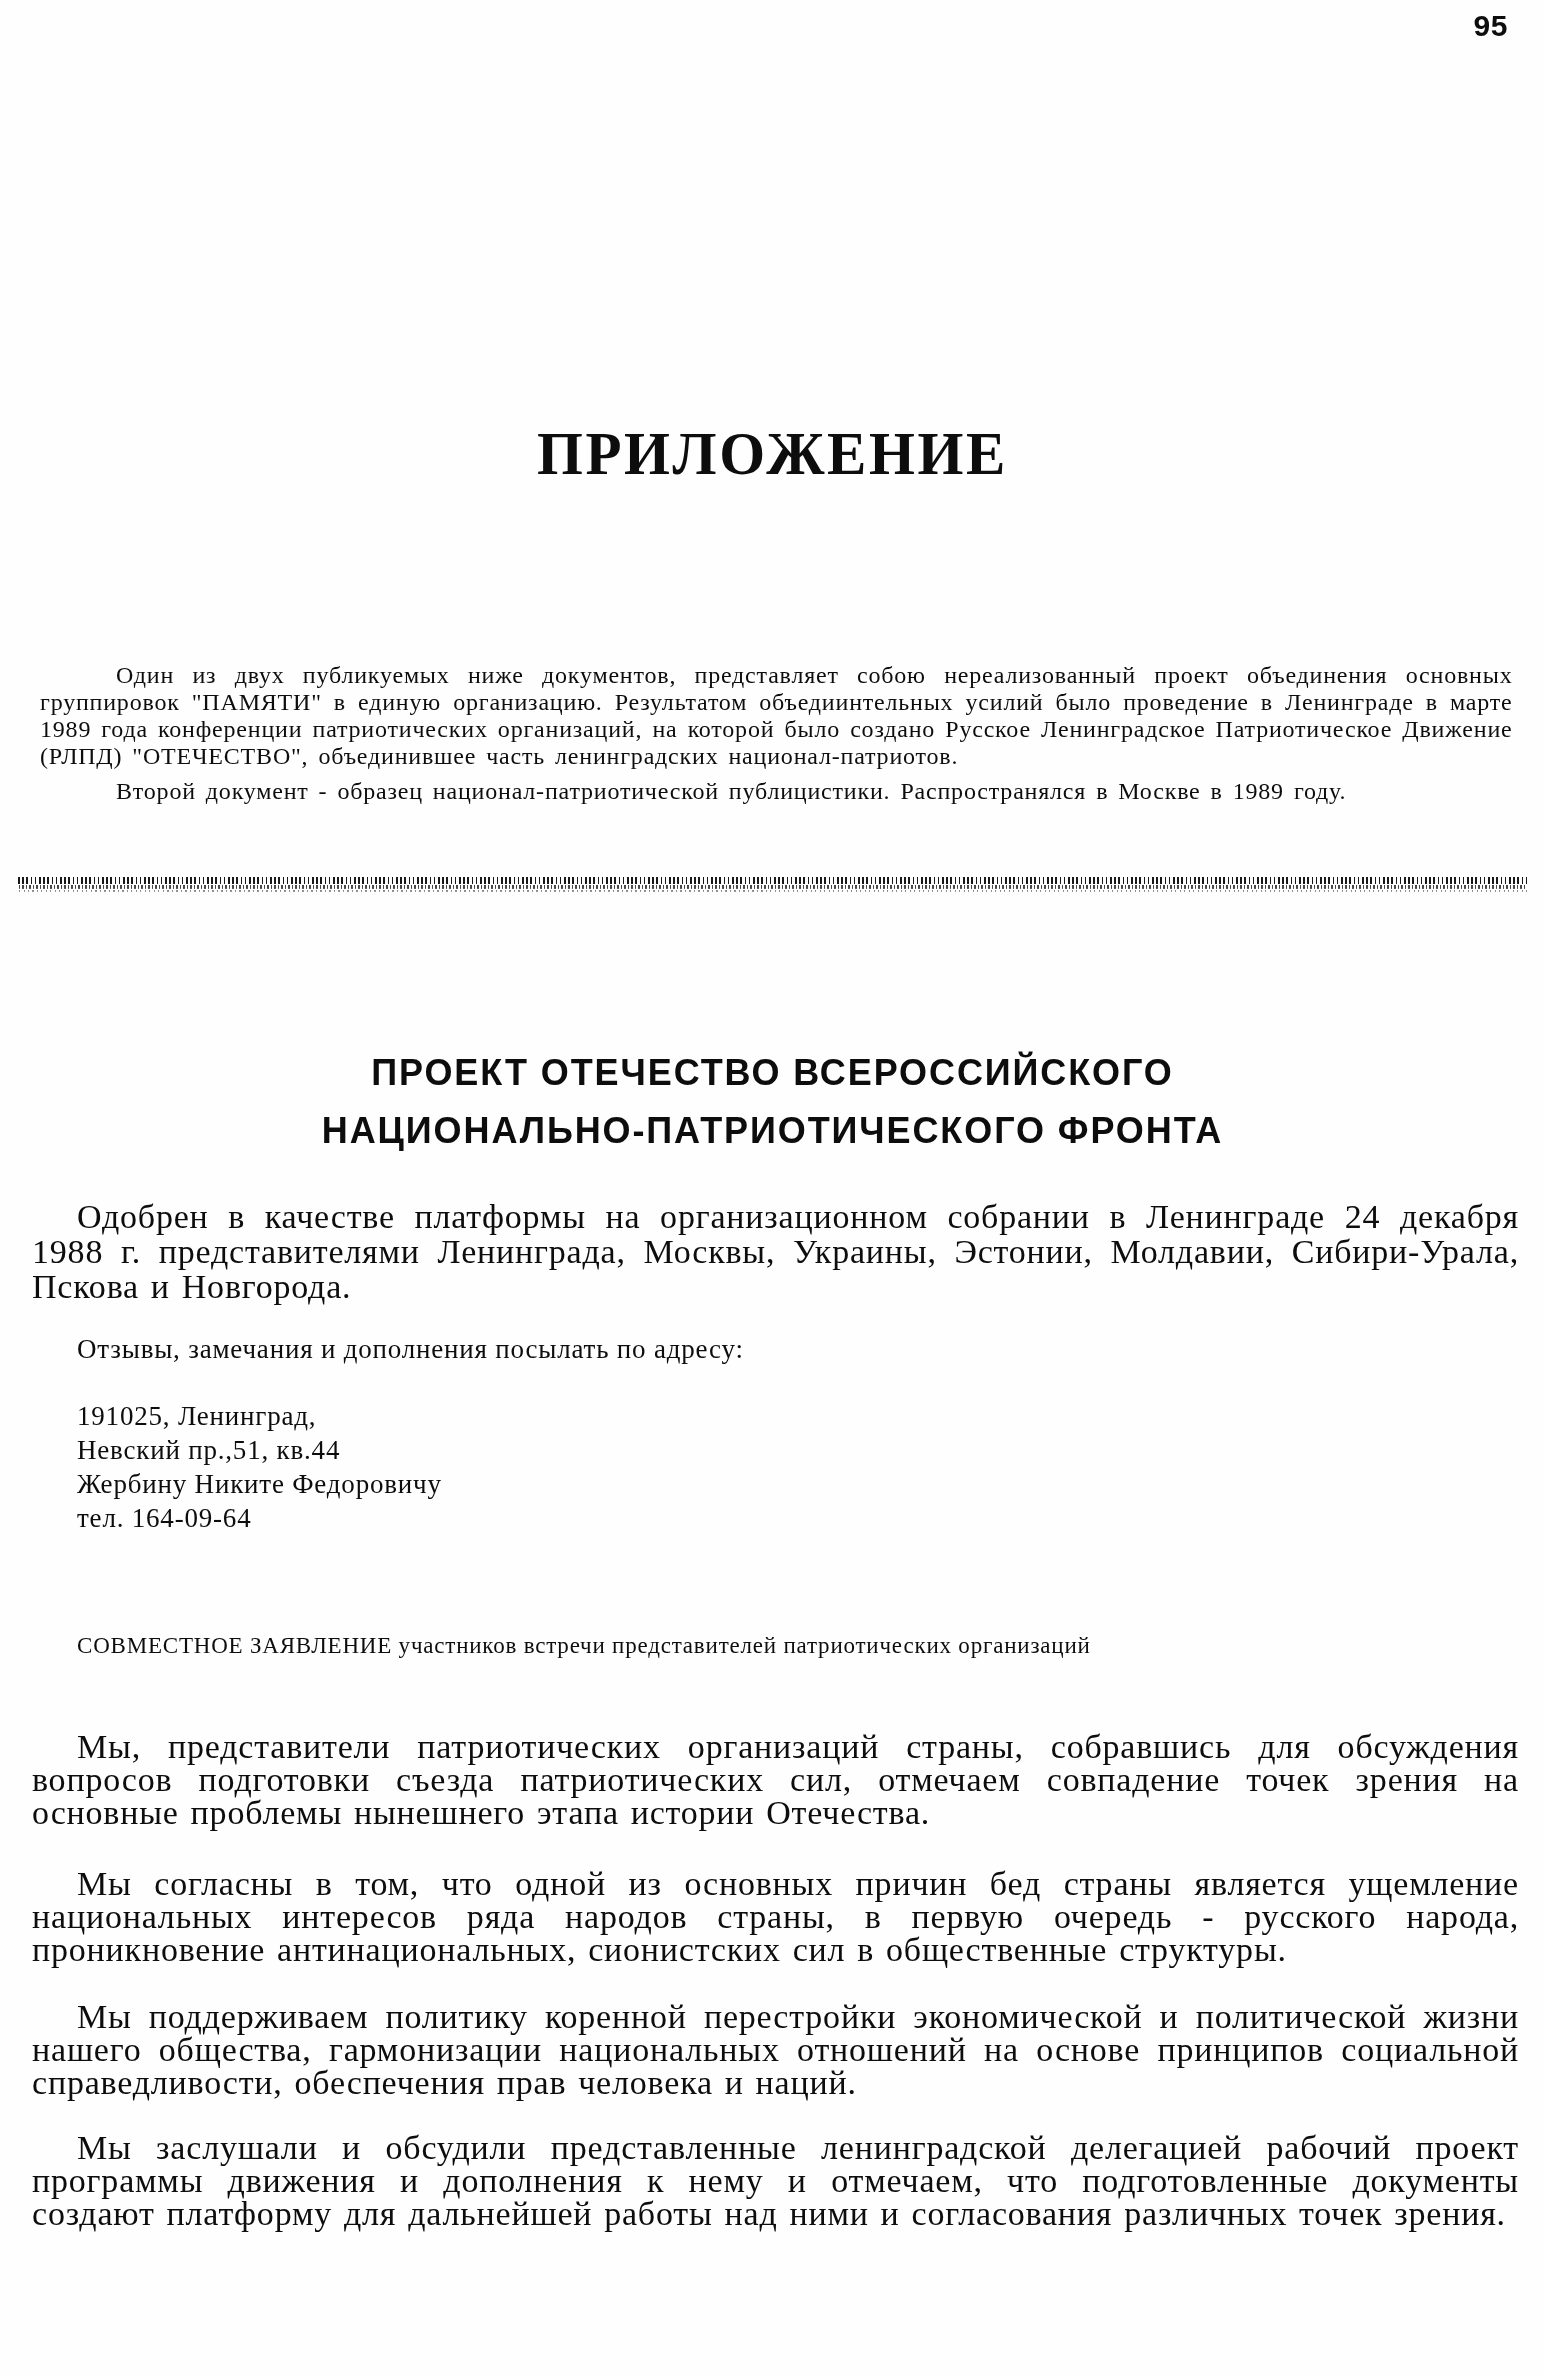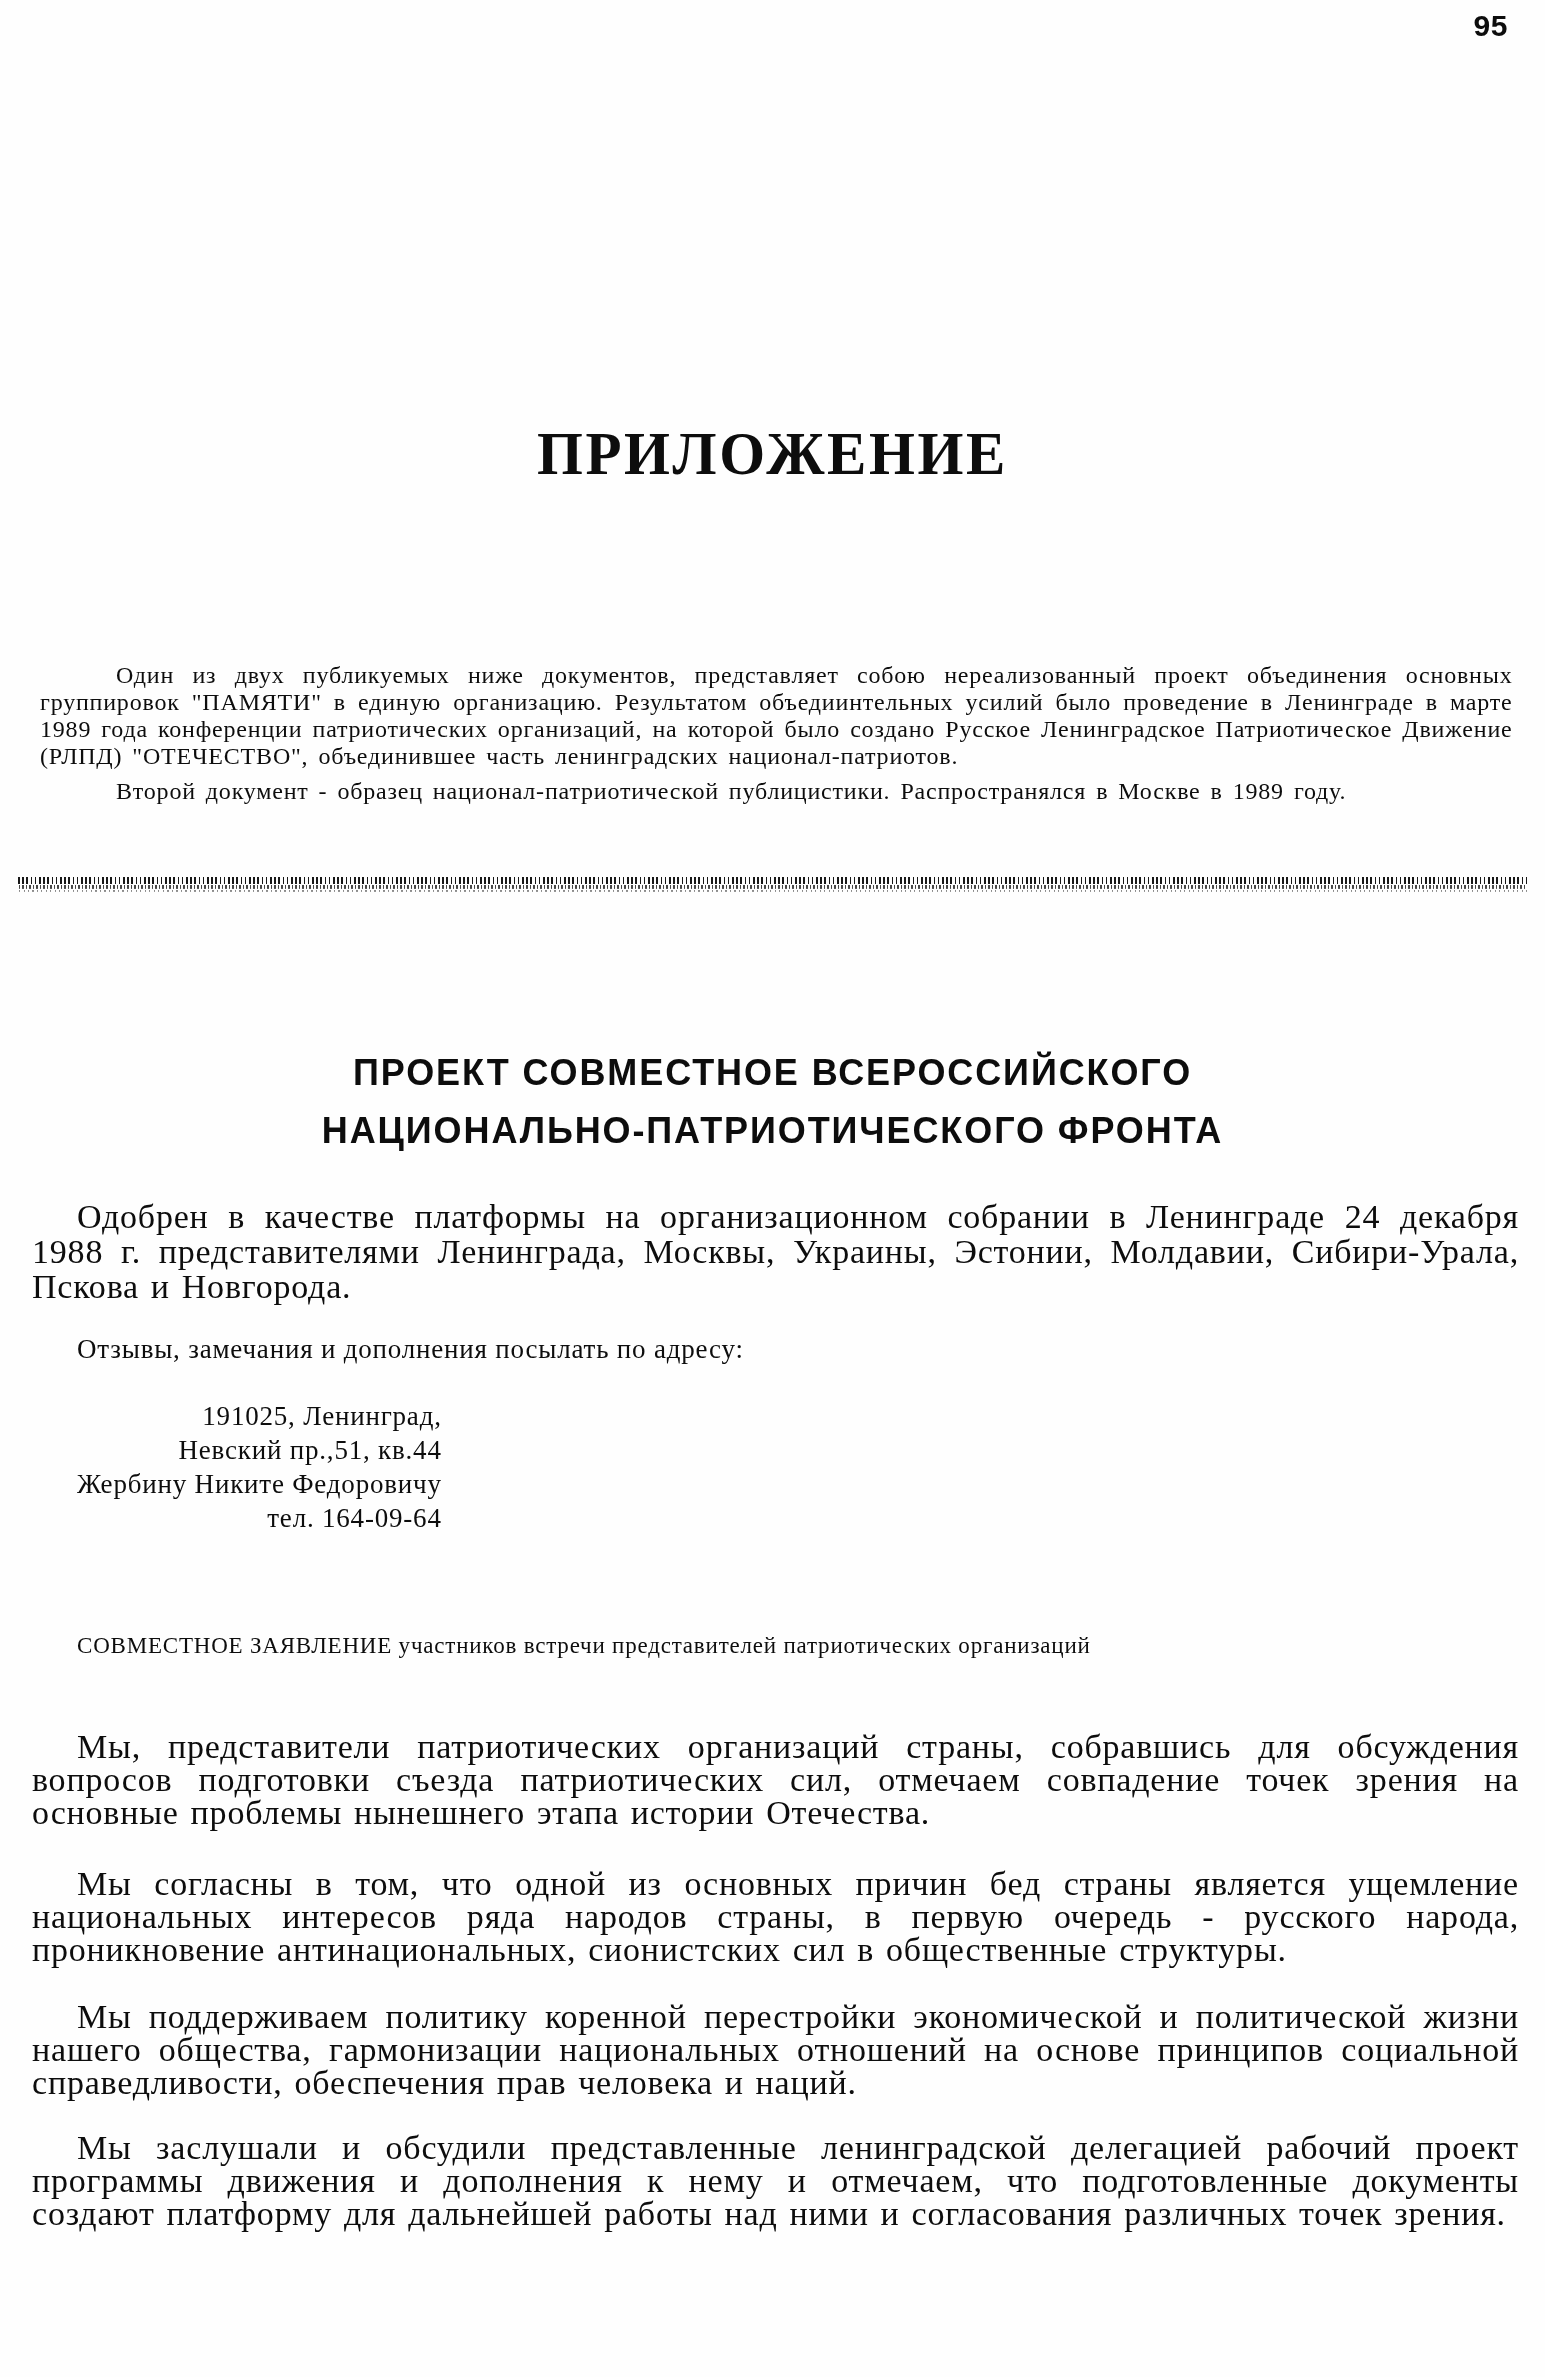--- a/index.html
+++ b/index.html
@@ -112,21 +112,20 @@
     font-size: 27px;
     letter-spacing: 0.8px;
   }
   .address {
     position: absolute;
     top: 1399px;
     left: 77px;
     font-size: 27px;
     line-height: 34px;
     letter-spacing: 0.8px;
-    text-align: right;
   }
   .statement-title {
     position: absolute;
     top: 1629px;
     left: 77px;
     right: 77px;
     font-size: 23px;
     line-height: 33px;
     letter-spacing: 0.8px;
   }
@@ -146,21 +145,21 @@
   <h1 class="appendix-title">ПРИЛОЖЕНИЕ</h1>
 
   <div class="intro">
     <p>Один из двух публикуемых ниже документов, представляет собою нереализованный проект объединения основных группировок "ПАМЯТИ" в единую организацию. Результатом объедиинтельных усилий было проведение в Ленинграде в марте 1989 года конференции патриотических организаций, на которой было создано Русское Ленинградское Патриотическое Движение (РЛПД) "ОТЕЧЕСТВО", объединившее часть ленинградских национал-патриотов.</p>
     <p>Второй документ - образец национал-патриотической публицистики. Распространялся в Москве в 1989 году.</p>
   </div>
 
   <div class="divider"></div>
 
   <h2 class="doc-heading">
-    <span class="hl">ПРОЕКТ СОВМЕСТНОЕ ВСЕРОССИЙСКОГО</span>
+    <span class="hl">ПРОЕКТ ОТЕЧЕСТВО ВСЕРОССИЙСКОГО</span>
     <span class="hl">НАЦИОНАЛЬНО-ПАТРИОТИЧЕСКОГО ФРОНТА</span>
   </h2>
 
   <p class="body-p approval">Одобрен в качестве платформы на организационном собрании в Ленинграде 24 декабря 1988 г. представителями Ленинграда, Москвы, Украины, Эстонии, Молдавии, Сибири-Урала, Пскова и Новгорода.</p>
 
   <p class="feedback">Отзывы, замечания и дополнения посылать по адресу:</p>
 
   <div class="address">
     <div>191025, Ленинград,</div>
     <div>Невский пр.,51, кв.44</div>

